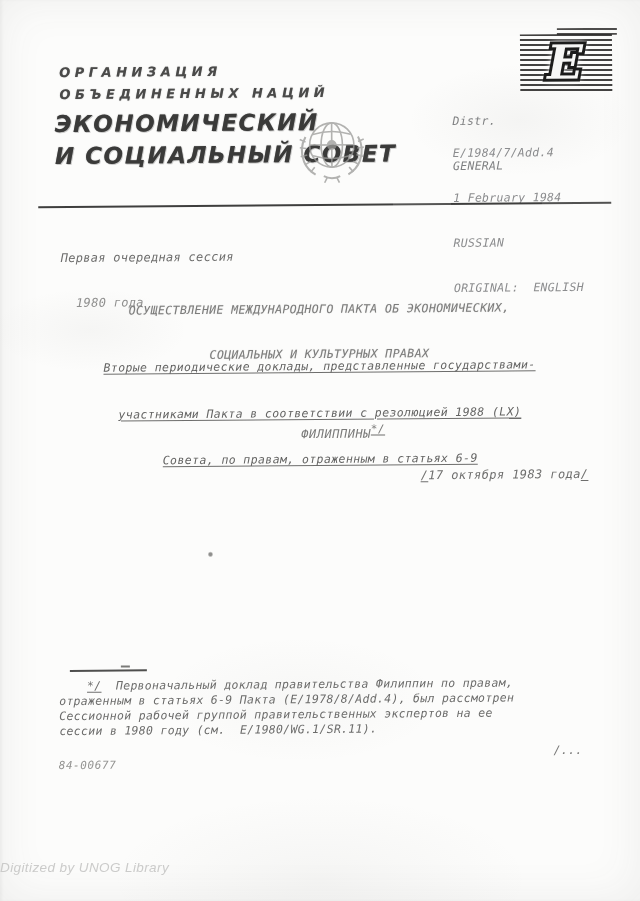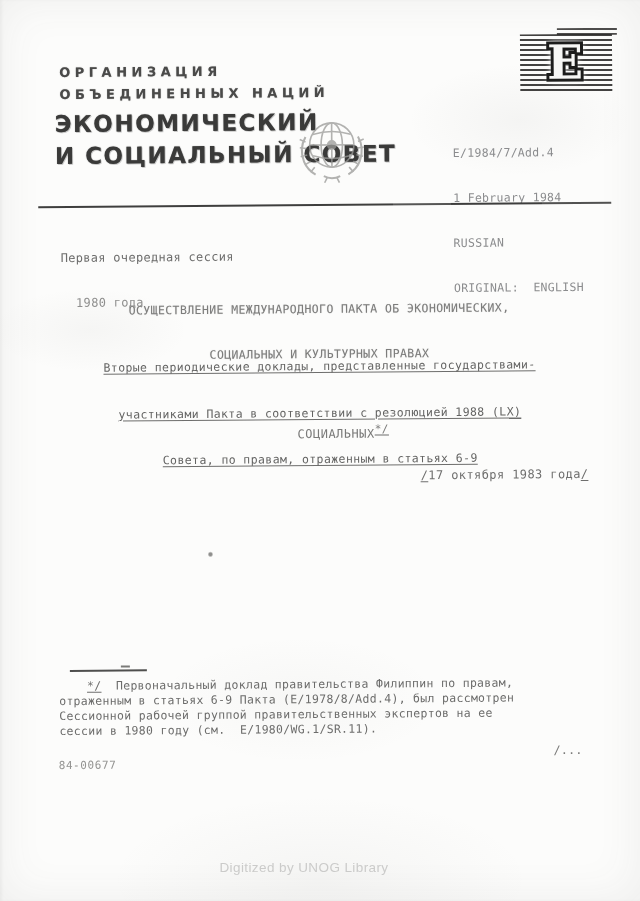--- a/index.html
+++ b/index.html
@@ -4,20 +4,21 @@
 <style>
   html,body{margin:0;padding:0;}
   body{
     width:640px;height:901px;overflow:hidden;position:relative;
     background:#f6f6f4;
     font-family:"DejaVu Sans Mono", monospace;
   }
   .page{
     position:absolute;inset:0;background:#fcfcfb;
     box-shadow:inset 0 0 45px rgba(80,80,75,0.08), inset 2px 0 3px rgba(0,0,0,0.04);
+    font-style:italic;
   }
   .grain{
     position:absolute;inset:0;pointer-events:none;
     background:
       radial-gradient(140px 60px at 90px 330px, rgba(120,120,115,0.05), transparent 70%),
       radial-gradient(160px 80px at 520px 120px, rgba(120,120,115,0.06), transparent 70%),
       radial-gradient(200px 90px at 300px 700px, rgba(120,120,115,0.04), transparent 70%),
       radial-gradient(300px 120px at 320px 880px, rgba(110,110,105,0.05), transparent 70%);
   }
   .scan{
@@ -97,21 +98,21 @@
   .fn-sep{position:absolute;left:68px;top:668px;width:77px;height:2px;background:#4f4f4e;}
   .fn-dot{position:absolute;left:119px;top:664px;width:9px;height:2px;background:#7a7a78;}
   .fn-line{position:absolute;font-size:11.5px;line-height:15px;color:#6c6c6b;letter-spacing:0.3px;}
   .fn-1{left:85px;top:677px;}
   .fn-2{left:57px;top:692px;}
   .fn-3{left:57px;top:707px;}
   .fn-4{left:57px;top:722px;}
   .job-number{position:absolute;left:56px;top:757px;font-size:11px;color:#949492;letter-spacing:0.6px;}
   .continuation{position:absolute;left:551px;top:745px;font-size:12px;color:#7b7b7a;}
   .watermark{
-    position:absolute;left:0;top:860px;width:608px;text-align:center;
+    position:absolute;left:0;top:860px;width:608px;text-align:left;
     font-family:"Liberation Sans",sans-serif;font-size:13.5px;color:#cbcbca;letter-spacing:0.4px;
   }
 </style>
 </head>
 <body>
 
 <div class="page">
   <div class="grain"></div>
   <div class="scan">
 
@@ -144,20 +145,24 @@
 
     <div class="e-emblem">
       <div class="stripes"></div>
       <div class="stripes-ext"></div>
       <div class="e-letter-wrap">
         <span class="e-outline">E</span>
         <span class="e-fill">E</span>
       </div>
     </div>
 
+    <div class="distr mono">
+      <div>Distr.</div>
+      <div>GENERAL</div>
+    </div>
     <div class="symbol-block mono">
       <div>E/1984/7/Add.4</div>
       <div>1 February 1984</div>
       <div>RUSSIAN</div>
       <div>ORIGINAL:  ENGLISH</div>
     </div>
 
     <div class="rule"></div>
 
     <div class="session mono">
@@ -170,21 +175,21 @@
       <div>СОЦИАЛЬНЫХ И КУЛЬТУРНЫХ ПРАВАХ</div>
     </div>
 
     <div class="subtitle mono">
       <div><span class="u">Вторые периодические доклады, представленные государствами-</span></div>
       <div><span class="u">участниками Пакта в соответствии с резолюцией 1988 (LX)</span></div>
       <div><span class="u">Совета, по правам, отраженным в статьях 6-9</span></div>
     </div>
 
     <div class="country mono">
-      <span>СОЦИАЛЬНЫХ</span><span class="sup u">*/</span>
+      <span>ФИЛИППИНЫ</span><span class="sup u">*/</span>
     </div>
 
     <div class="received mono">
       <span class="u">/</span><span>17 октября 1983 года</span><span class="u">/</span>
     </div>
 
     <div class="speck"></div>
 
     <div class="fn-sep"></div>
     <div class="fn-dot"></div>

